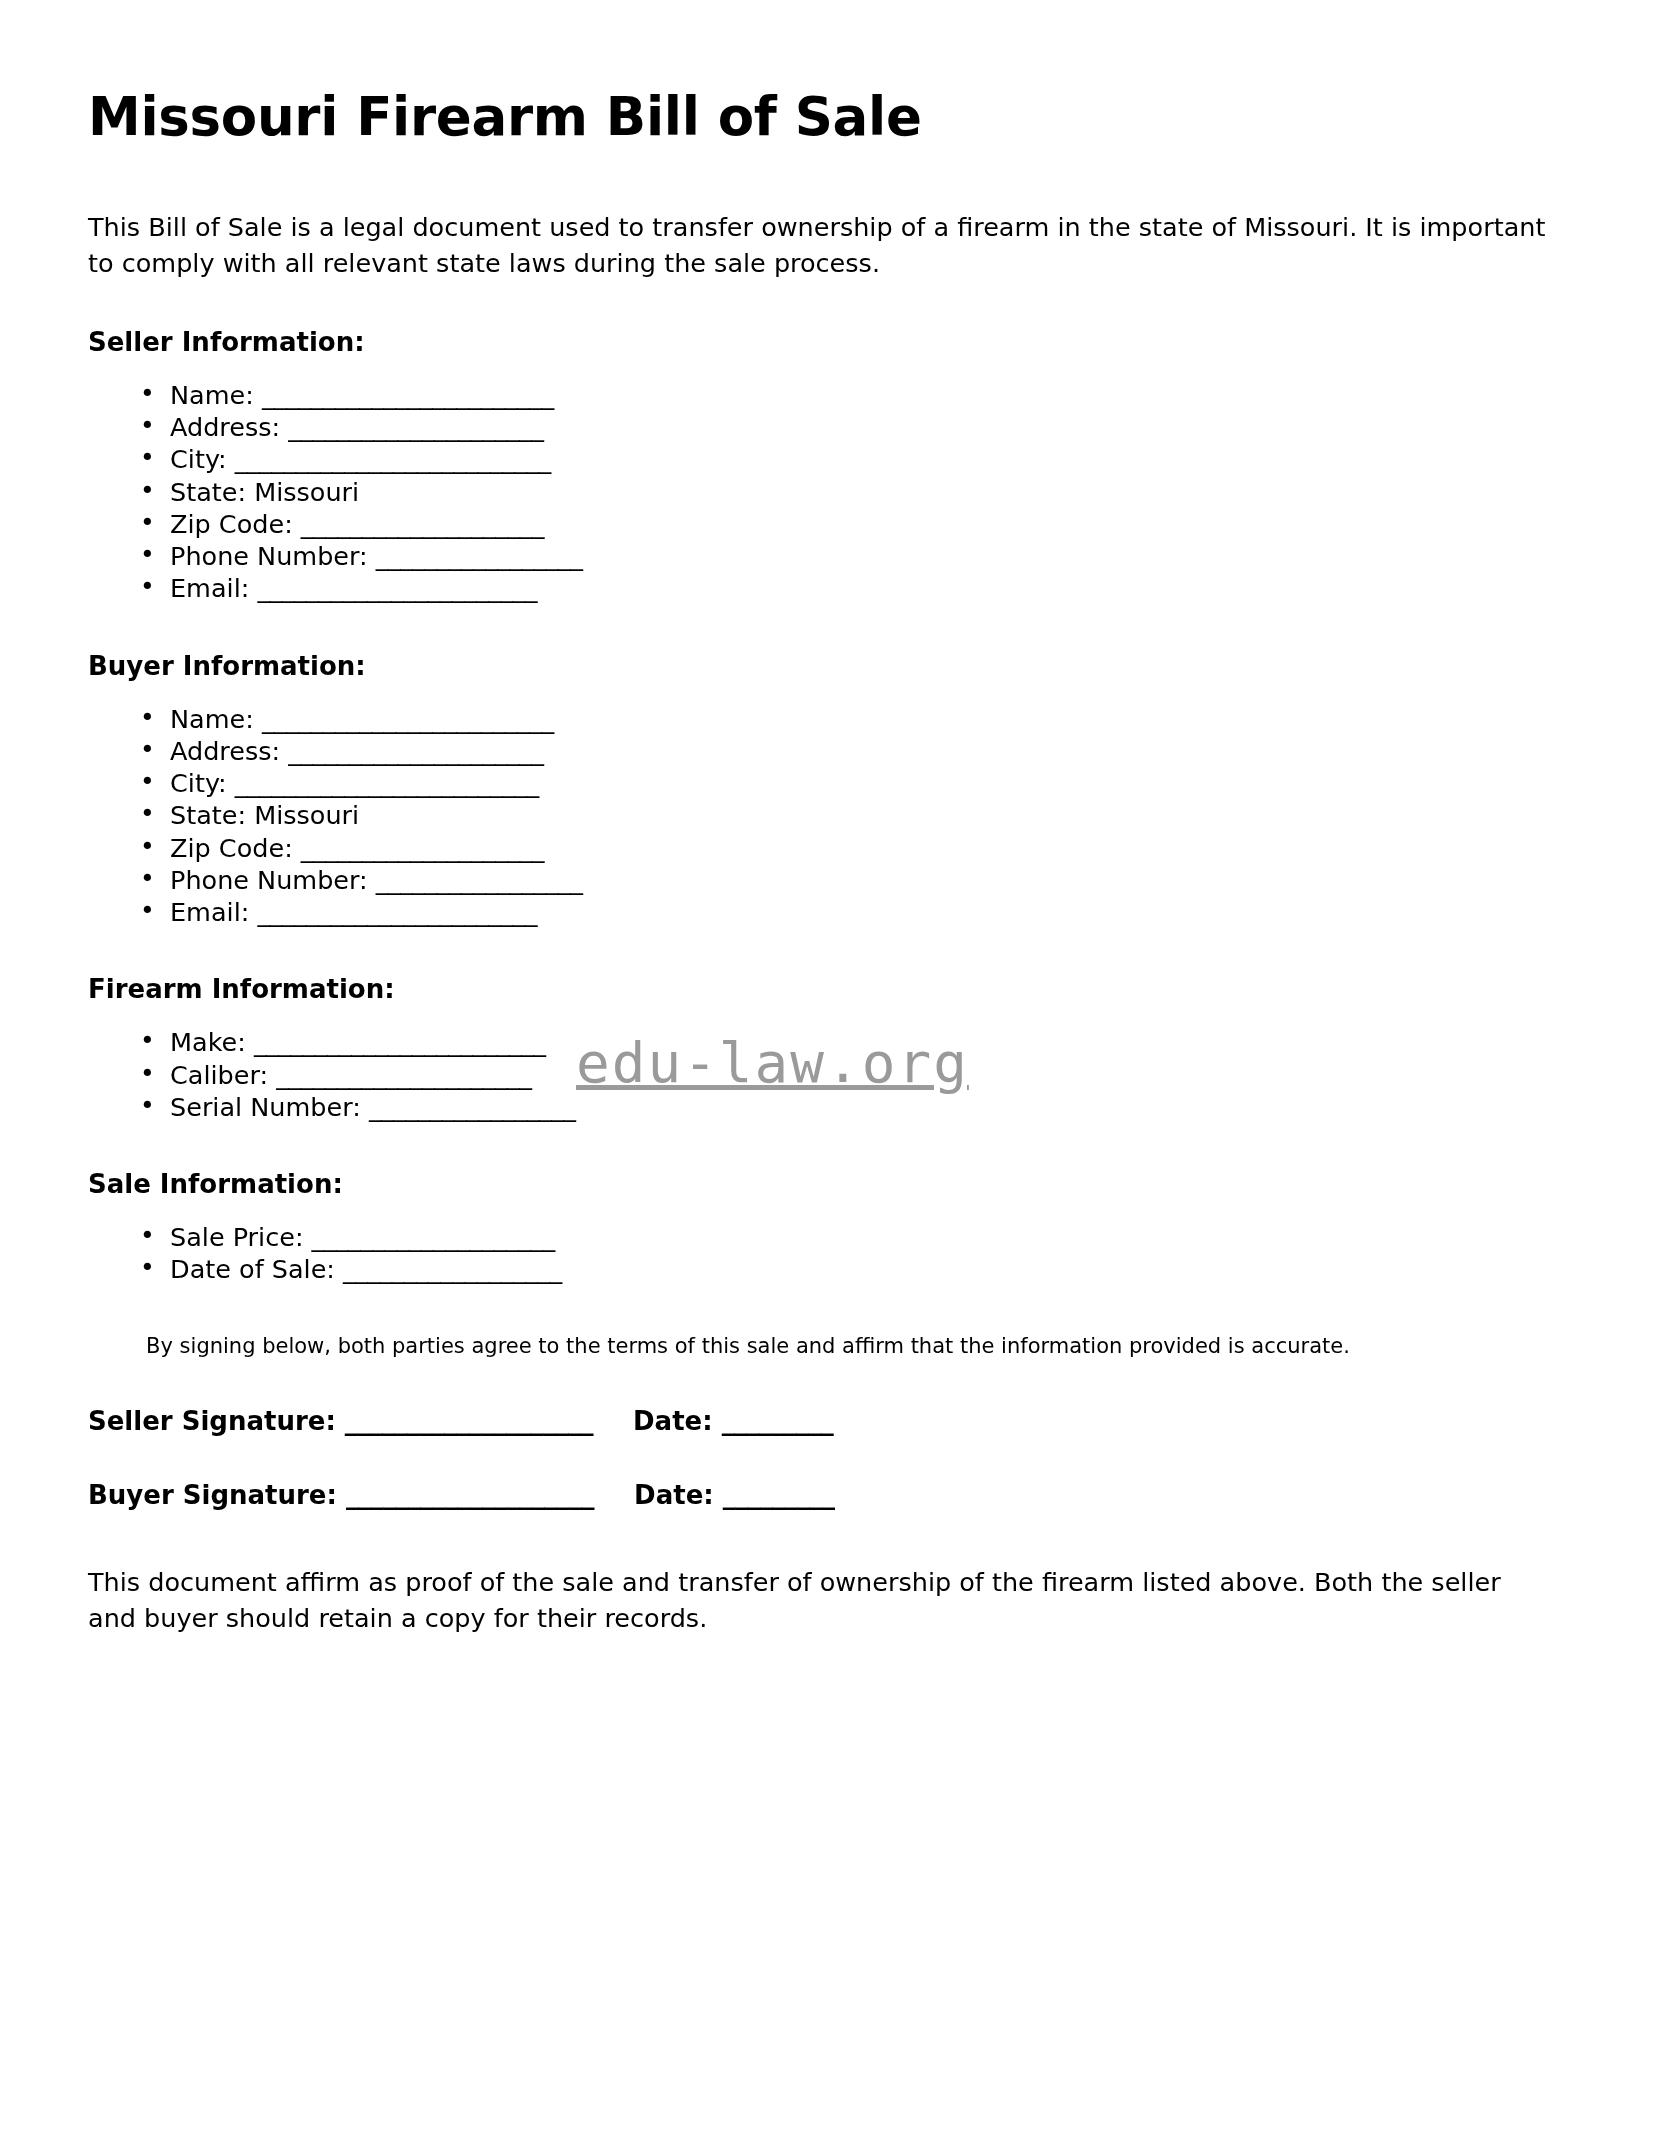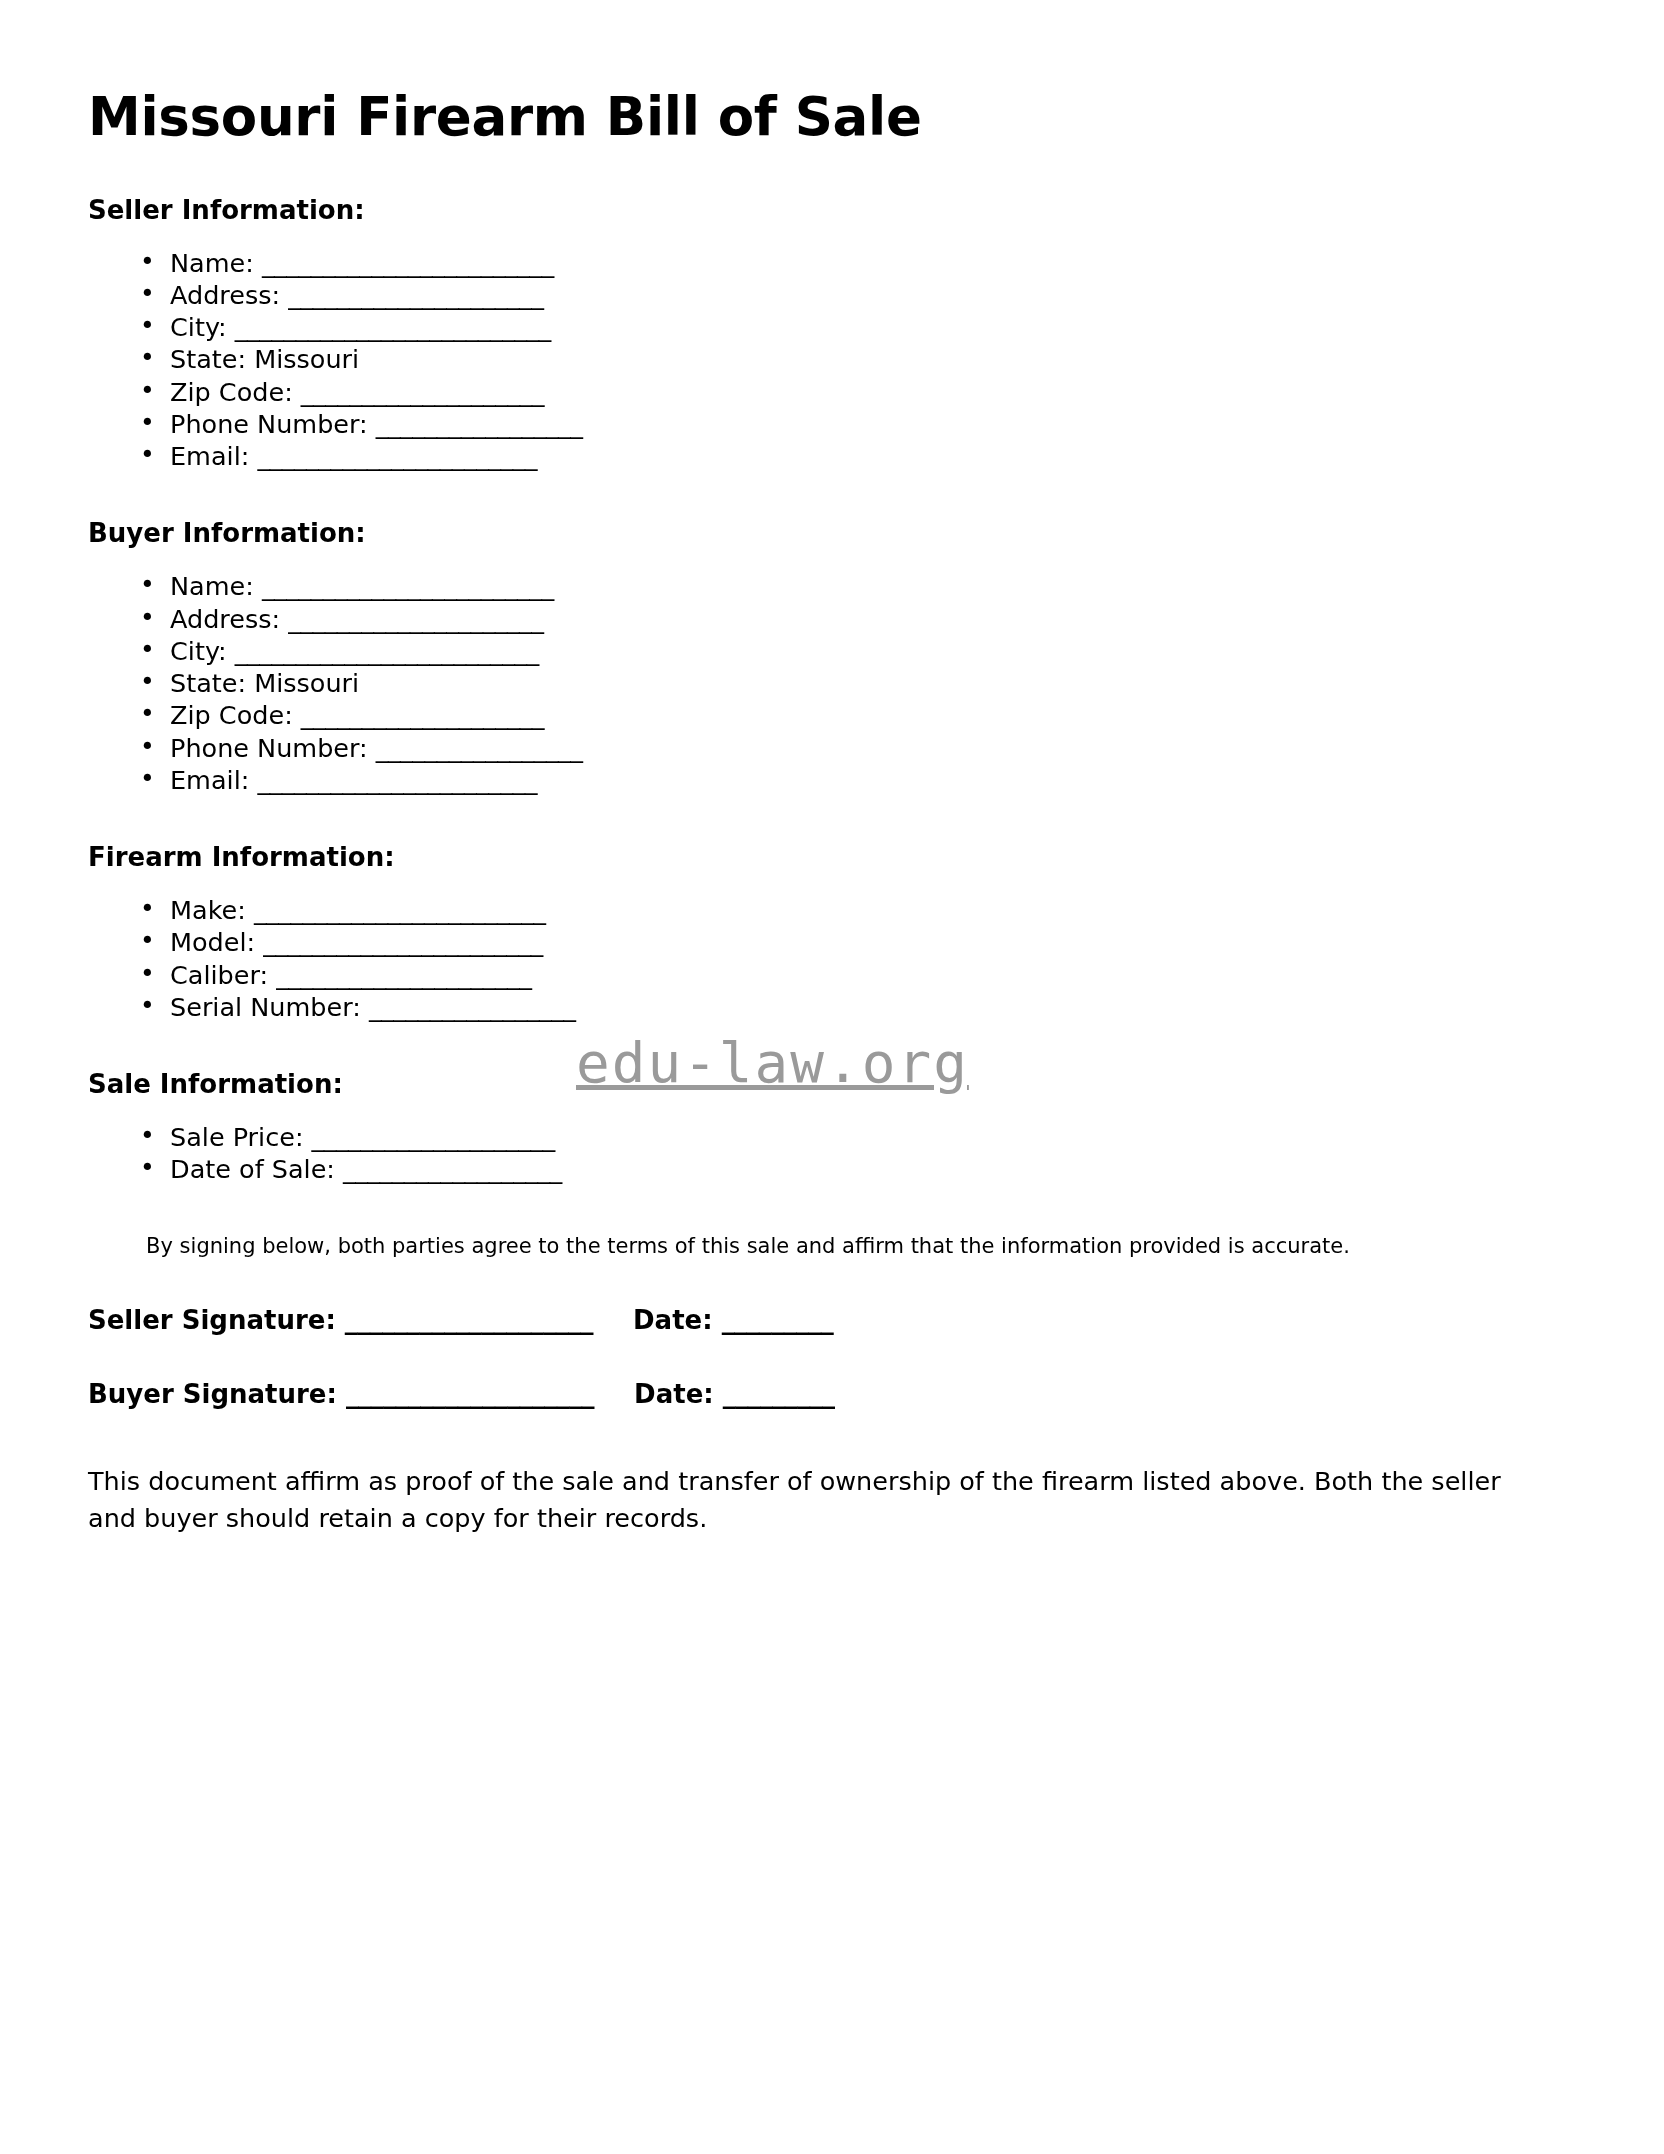--- a/index.html
+++ b/index.html
@@ -99,20 +99,21 @@
     text-decoration: underline;
   }
 </style>
 </head>
 <body>
 
 <div class="page">
 
   <h1 class="doc-title">Missouri Firearm Bill of Sale</h1>
 
+  <p class="intro-para">This Bill of Sale is a legal document used to transfer ownership of a firearm in the state of Missouri. It is important to comply with all relevant state laws during the sale process.</p>
 
   <h2 class="section-head">Seller Information:</h2>
   <ul class="field-list">
     <li><span>Name:</span> <span class="blanks">________________________</span></li>
     <li><span>Address:</span> <span class="blanks">_____________________</span></li>
     <li><span>City:</span> <span class="blanks">__________________________</span></li>
     <li><span>State:</span> <span>Missouri</span></li>
     <li><span>Zip Code:</span> <span class="blanks">____________________</span></li>
     <li><span>Phone Number:</span> <span class="blanks">_________________</span></li>
     <li><span>Email:</span> <span class="blanks">_______________________</span></li>
@@ -125,21 +126,20 @@
     <li><span>City:</span> <span class="blanks">_________________________</span></li>
     <li><span>State:</span> <span>Missouri</span></li>
     <li><span>Zip Code:</span> <span class="blanks">____________________</span></li>
     <li><span>Phone Number:</span> <span class="blanks">_________________</span></li>
     <li><span>Email:</span> <span class="blanks">_______________________</span></li>
   </ul>
 
   <h2 class="section-head">Firearm Information:</h2>
   <ul class="field-list">
     <li><span>Make:</span> <span class="blanks">________________________</span></li>
-    <li><span>Model:</span> <span class="blanks">_______________________</span></li>
     <li><span>Caliber:</span> <span class="blanks">_____________________</span></li>
     <li><span>Serial Number:</span> <span class="blanks">_________________</span></li>
   </ul>
 
   <h2 class="section-head">Sale Information:</h2>
   <ul class="field-list">
     <li><span>Sale Price:</span> <span class="blanks">____________________</span></li>
     <li><span>Date of Sale:</span> <span class="blanks">__________________</span></li>
   </ul>
 

